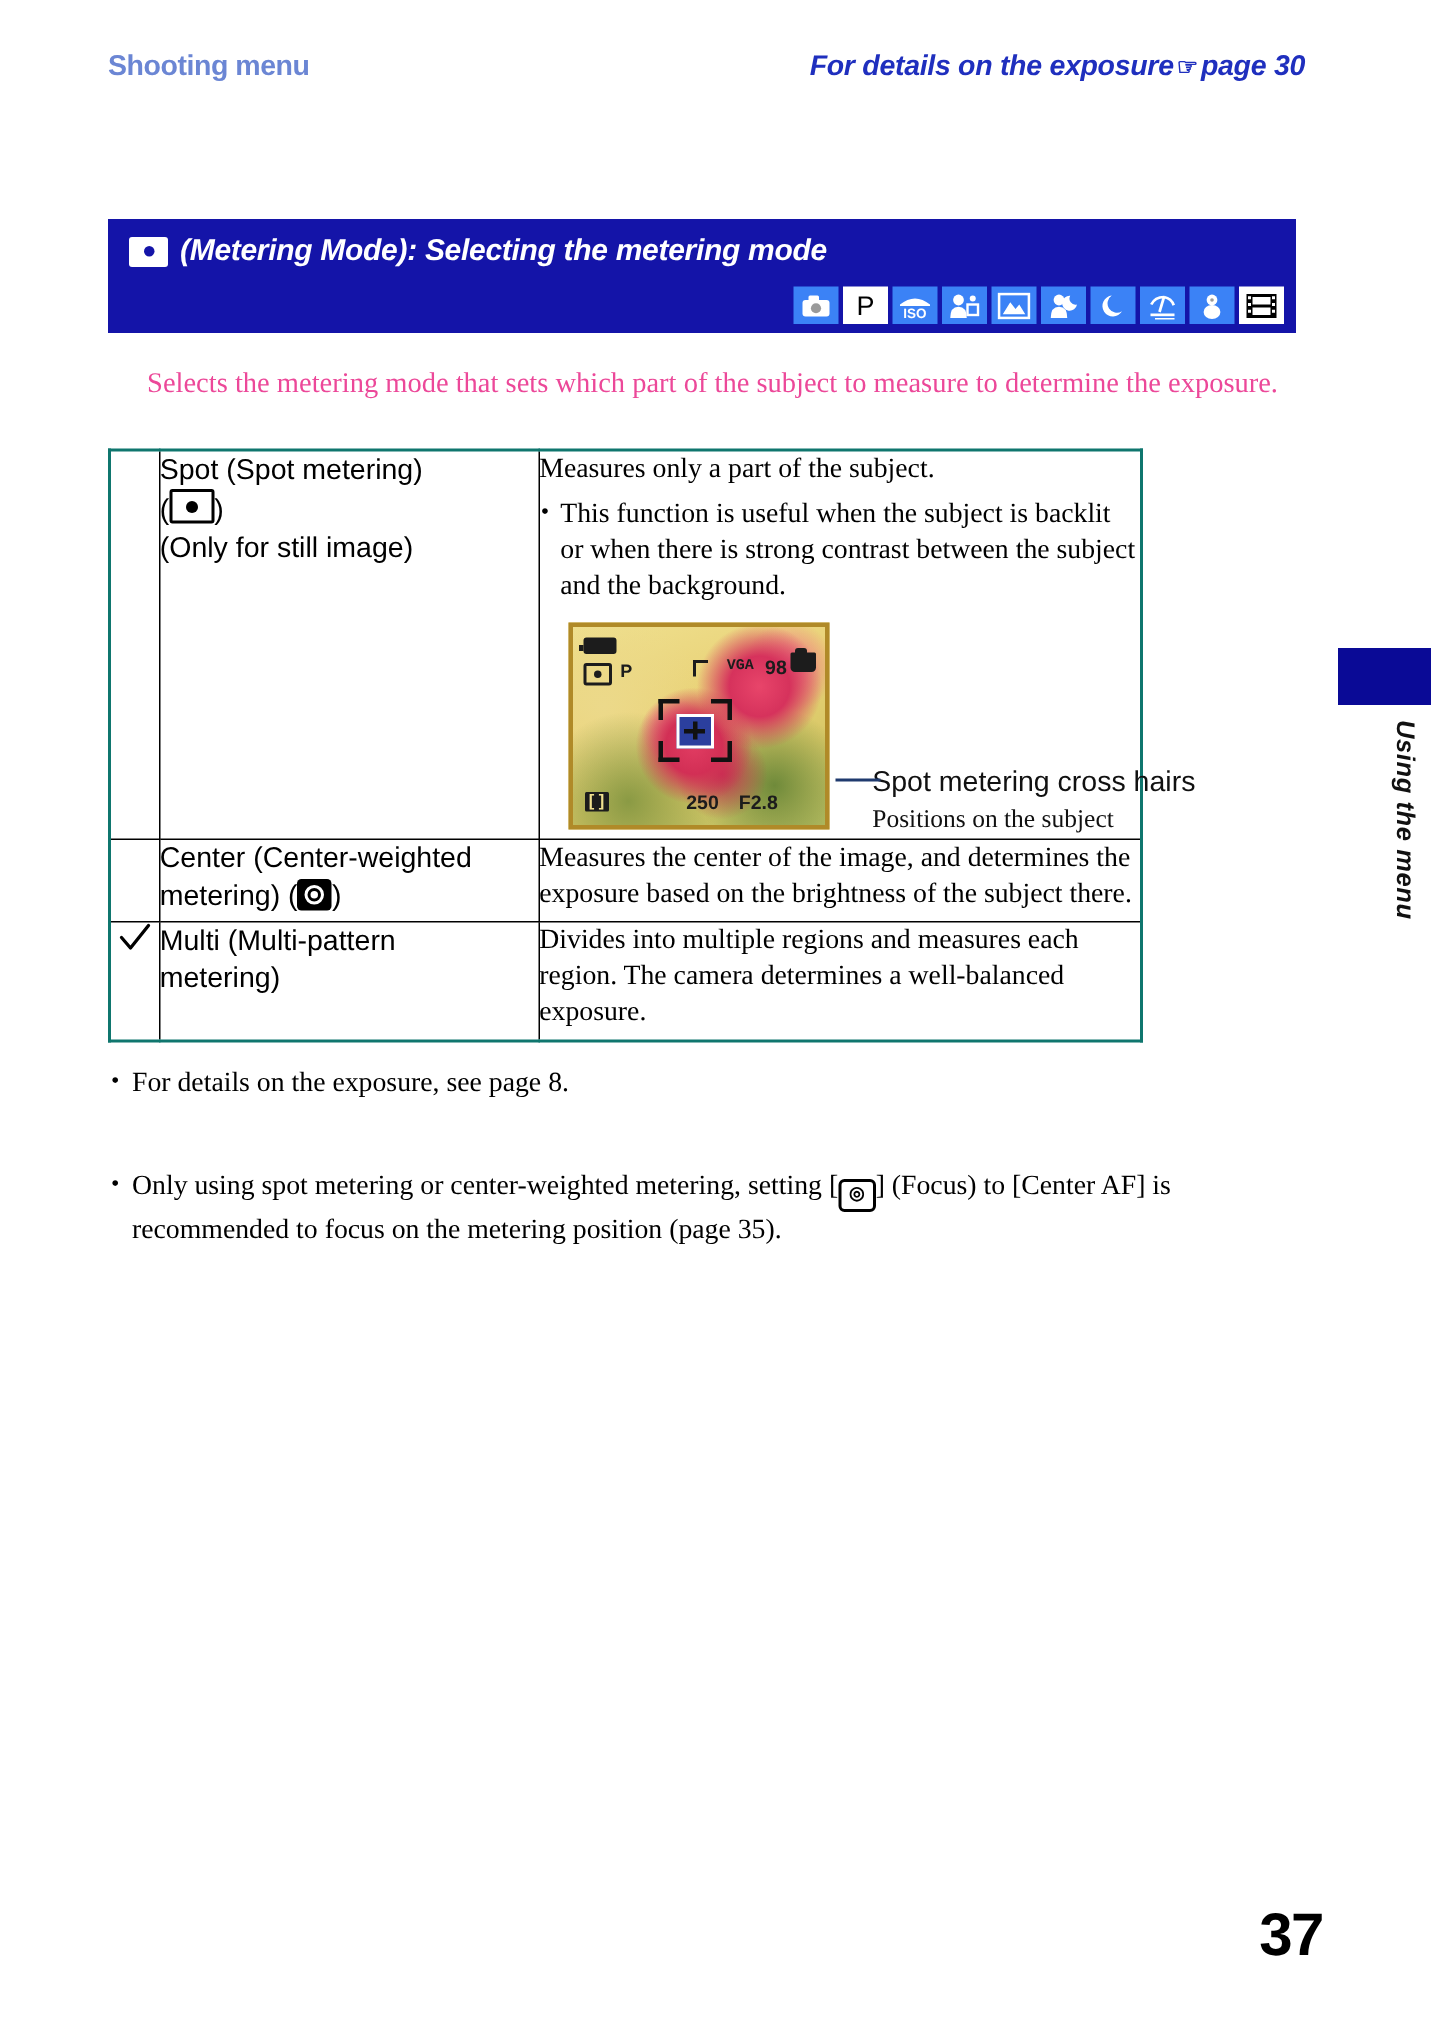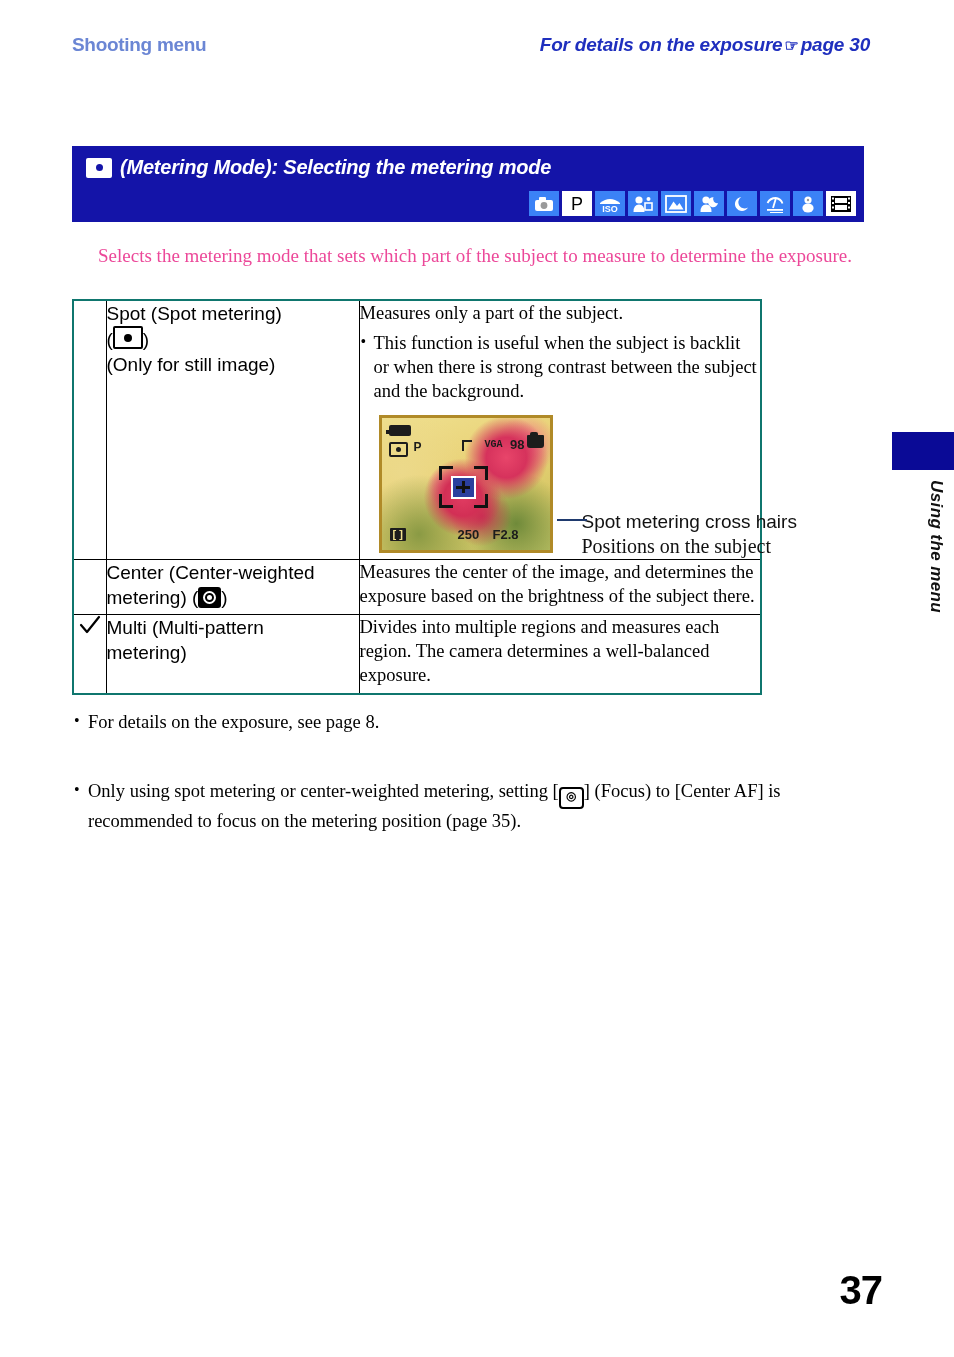--- a/index.html
+++ b/index.html
@@ -430,21 +430,21 @@
     background: #1f3a6e;
   }
   #callout-title {
     font-family: "Liberation Sans", sans-serif;
     font-size: 19px;
     color: #111111;
     line-height: 24px;
     white-space: nowrap;
   }
   #callout-sub {
-    font-size: 20px;
+    font-size: 17px;
     color: #111111;
     line-height: 24px;
     white-space: nowrap;
   }
 
   
   #notes {
     position: absolute;
     left: 72px;
     top: 665px;

